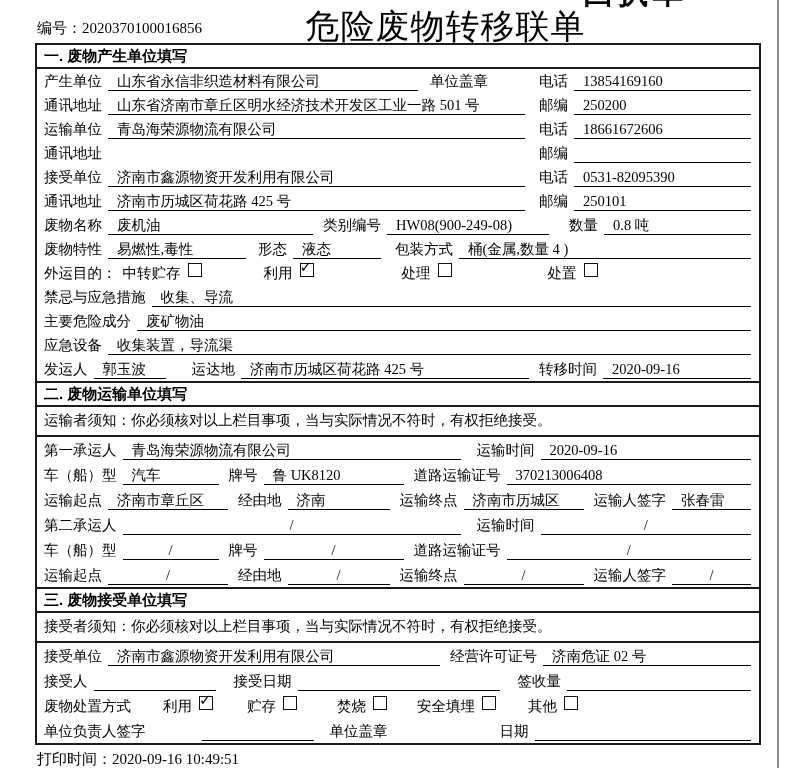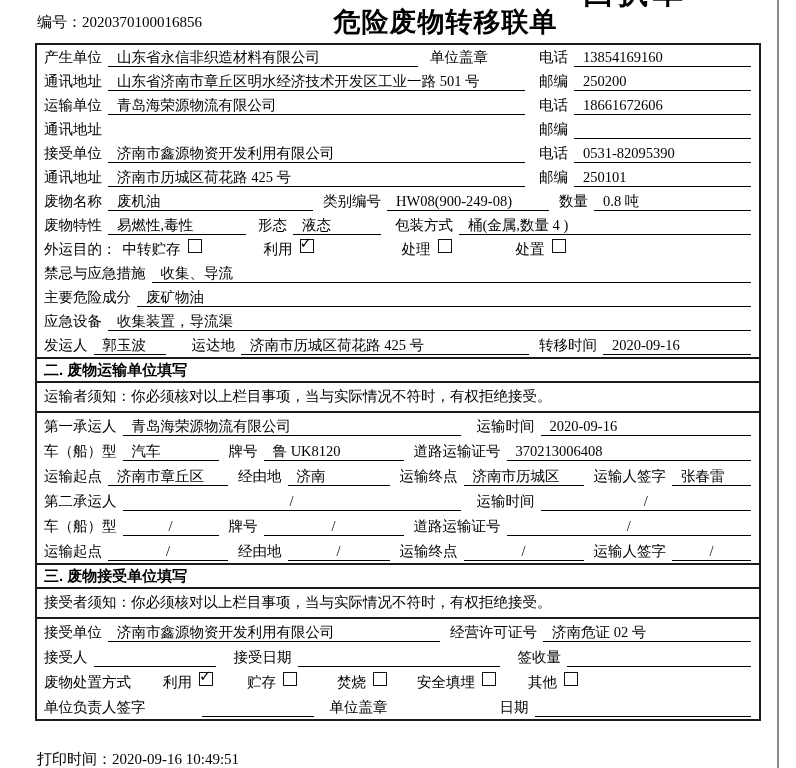--- a/index.html
+++ b/index.html
@@ -1,24 +1,24 @@
 <!DOCTYPE html>
 <html><head>
 <meta charset="utf-8">
 <style>
   html,body{margin:0;padding:0}
   body{
     width:796px;height:768px;background:#fff;color:#000;
     font-family:"Liberation Serif","DejaVu Serif",serif;
     font-size:14.5px;position:relative;overflow:hidden;
   }
-  .serial{position:absolute;top:13px;left:37px;font-size:15px;white-space:nowrap}
+  .serial{position:absolute;top:19px;left:37px;font-size:15px;white-space:nowrap}
   .title{
     position:absolute;top:4px;left:95px;right:0;text-align:center;
-    font-size:27px;font-weight:bold;letter-spacing:1px;
+    font-size:34px;font-weight:normal;letter-spacing:1px;
     font-family:"Liberation Sans","DejaVu Sans",sans-serif;
   }
   .corner{position:absolute;top:0;left:583px;width:116px;height:10px;overflow:hidden}
   .corner span{
     display:block;margin-top:-22px;font-size:30px;font-weight:bold;letter-spacing:5px;
     line-height:30px;font-family:"Liberation Sans","DejaVu Sans",sans-serif;
   }
   .edge{position:absolute;top:0;left:777px;width:2px;height:768px;background:#8a8a8a}
 
   .form{position:absolute;top:43px;left:35px;width:722px;border:2px solid #1c1c1c;background:#fff}
@@ -66,20 +66,21 @@
   </div>
 
   <div class="title">危险废物转移联单</div>
 
   <div class="corner">
     <span>回执单</span>
   </div>
 
   <div class="form">
 
+    <div class="sec-h">一. 废物产生单位填写</div>
     <div class="s1">
 
       <div class="row">
         <span class="lb">产生单位</span>
         <span class="u" style="width:310px">山东省永信非织造材料有限公司</span>
         <span class="lb" style="margin-left:12px">单位盖章</span>
         <span class="rcol">
           <span class="lb">电话</span>
           <span class="u grow">13854169160</span>
         </span>
@@ -127,21 +128,21 @@
           <span class="lb">邮编</span>
           <span class="u grow">250101</span>
         </span>
       </div>
 
       <div class="row">
         <span class="lb">废物名称</span>
         <span class="u" style="width:205px">废机油</span>
         <span class="lb" style="margin-left:10px">类别编号</span>
         <span class="u" style="width:162px">HW08(900-249-08)</span>
-        <span class="lb" style="margin-left:10px">数量</span>
+        <span class="lb" style="margin-left:20px">数量</span>
         <span class="u grow">0.8 吨</span>
       </div>
 
       <div class="row">
         <span class="lb">废物特性</span>
         <span class="u" style="width:138px">易燃性,毒性</span>
         <span class="lb" style="margin-left:12px">形态</span>
         <span class="u" style="width:88px">液态</span>
         <span class="lb" style="margin-left:14px">包装方式</span>
         <span class="u grow">桶(金属,数量 4 )</span>
@@ -154,21 +155,21 @@
           <span class="cb"></span>
         </span>
         <span class="opt" style="margin-left:62px">
           <span class="lb">利用</span>
           <span class="cb checked"></span>
         </span>
         <span class="opt" style="margin-left:88px">
           <span class="lb">处理</span>
           <span class="cb"></span>
         </span>
-        <span class="opt" style="margin-left:64px">
+        <span class="opt" style="margin-left:96px">
           <span class="lb">处置</span>
           <span class="cb"></span>
         </span>
       </div>
 
       <div class="row">
         <span class="lb">禁忌与应急措施</span>
         <span class="u grow">收集、导流</span>
       </div>
 

